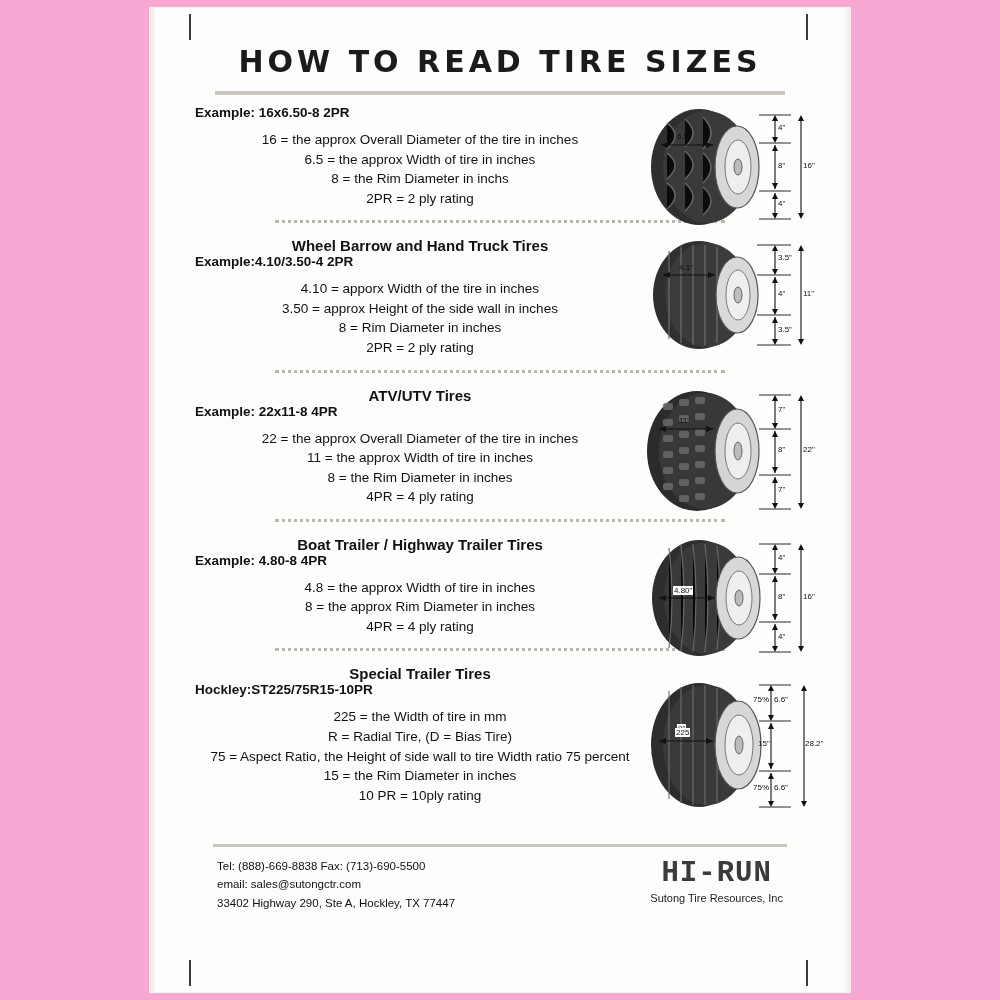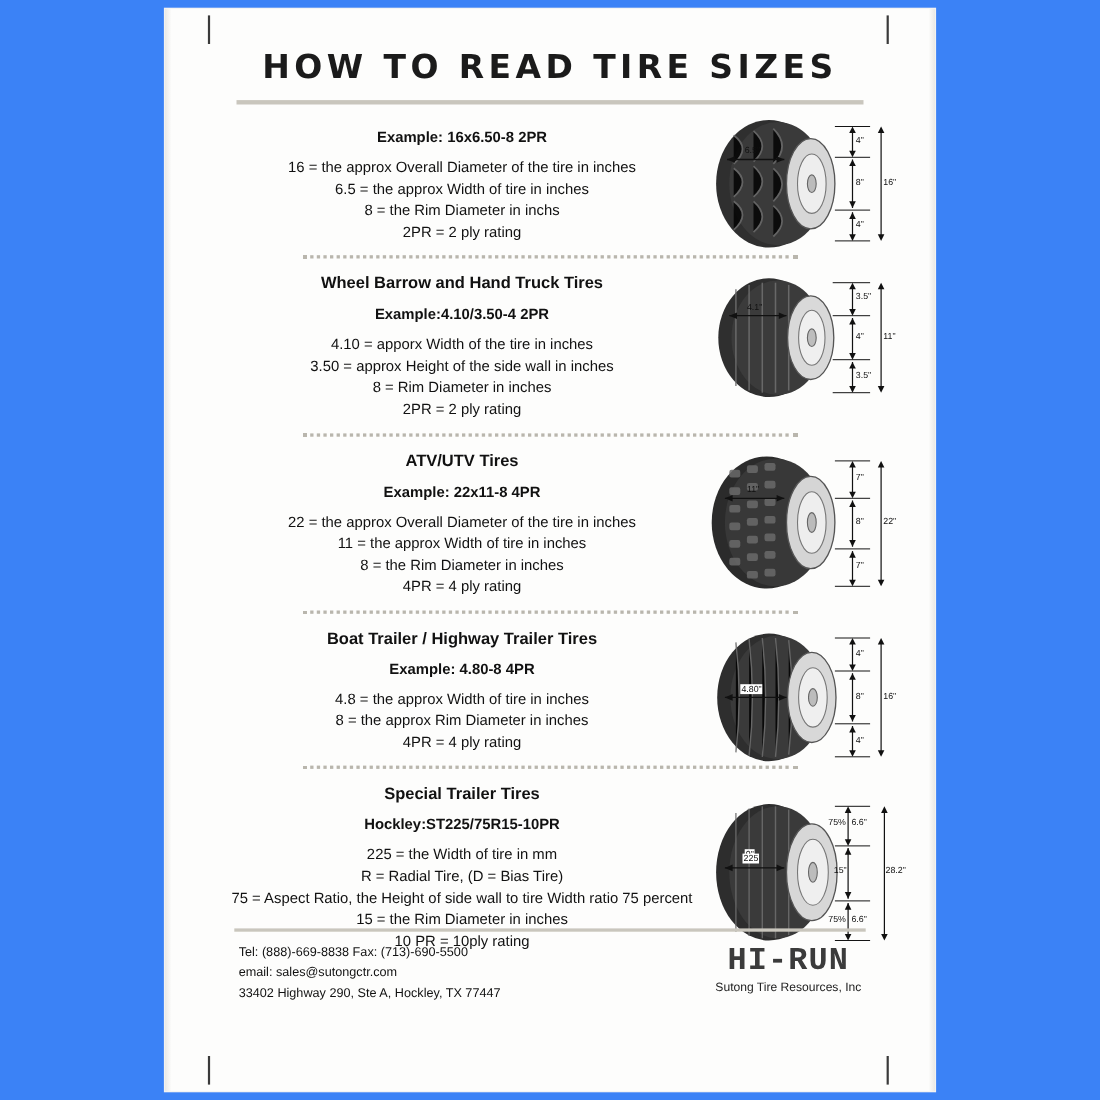--- a/index.html
+++ b/index.html
@@ -14,21 +14,21 @@
     color: #111111;
     position: relative;
     overflow: hidden;
   }
 
   .page {
     position: absolute;
     left: 0; top: 0;
     width: 1000px;
     height: 1000px;
-    background: #3b82f6;
+    background: #f9a8d4;
   }
 
   
   .sheet {
     position: absolute;
     left: 150px;
     top: 8px;
     width: 700px;
     height: 984px;
     background: #fdfdfc;
@@ -90,25 +90,24 @@
   }
 
   .sec-head {
     text-align: center;
     font-weight: bold;
     font-size: 15px;
     color: #111;
     padding-right: 160px;
   }
   .sec-example {
-    text-align: center;
     font-size: 13.5px;
     color: #111;
     padding-right: 160px;
-    margin-top: 12px;
+    margin-top: 0;
     font-weight: bold;
   }
   .sec-lines {
     margin-top: 10px;
     padding-right: 160px;
   }
   .sec-line {
     text-align: center;
     font-size: 13.5px;
     line-height: 1.45;

